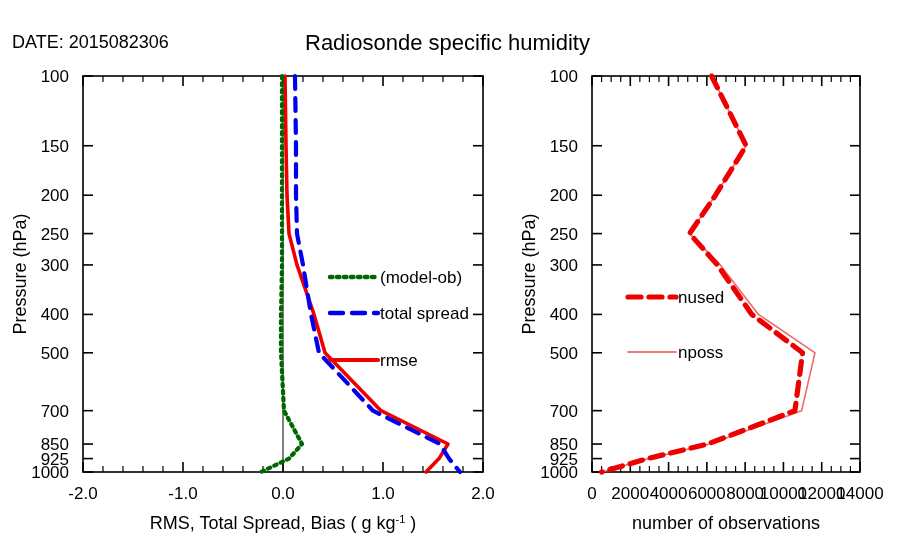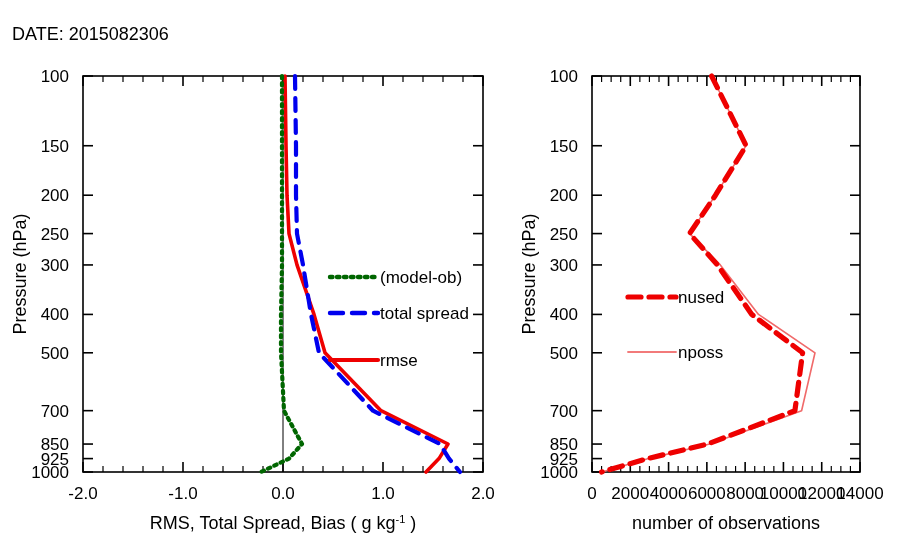--- a/index.html
+++ b/index.html
@@ -216,16 +216,17 @@
       <text x="535" y="274" class="ax-title" text-anchor="middle" transform="rotate(-90 535 274)">Pressure (hPa)</text>
       <text x="726" y="529" class="ax-title" text-anchor="middle">number of observations</text>
       <polyline points="711.6,76.0 746.1,145.7 715.5,195.2 689.6,233.6 720.3,264.9 758.5,314.4 815.0,352.8 801.6,410.7 709.7,444.0 648.5,458.6 602.0,472.0" fill="none" stroke="#f06a6a" stroke-width="1.6" stroke-dasharray="" stroke-linejoin="round" stroke-linecap="round"></polyline>
       <polyline points="711.6,76.0 746.1,145.7 715.5,195.2 689.6,233.6 717.4,264.9 751.8,314.4 802.6,352.8 794.9,410.7 707.8,444.0 647.5,458.6 601.6,472.0" fill="none" stroke="#ee0000" stroke-width="5.2" stroke-dasharray="13,8" stroke-linejoin="round" stroke-linecap="round"></polyline>
       <line x1="628" y1="297" x2="676" y2="297" stroke="#ee0000" stroke-width="5.2" stroke-dasharray="13,8" stroke-linecap="round"></line>
       <text x="678" y="303" class="leg-lbl" text-anchor="start">nused</text>
       <line x1="628" y1="352" x2="676" y2="352" stroke="#f27a7a" stroke-width="1.8" stroke-dasharray="" stroke-linecap="round"></line>
       <text x="678" y="358" class="leg-lbl" text-anchor="start">nposs</text>
     </svg>
 
-  <div style="position:absolute;left:0;top:4px;width:900px;height:492px;pointer-events:none">
+  <div style="position:absolute;left:0;top:12px;width:900px;height:492px;pointer-events:none">
     <span style="position:absolute;left:12px;top:20px" class="date-lbl">DATE: 2015082306</span>
+    <span style="position:absolute;left:305px;top:18px" class="main-title">Radiosonde specific humidity</span>
   </div>
 </div>
 
 </body></html>

